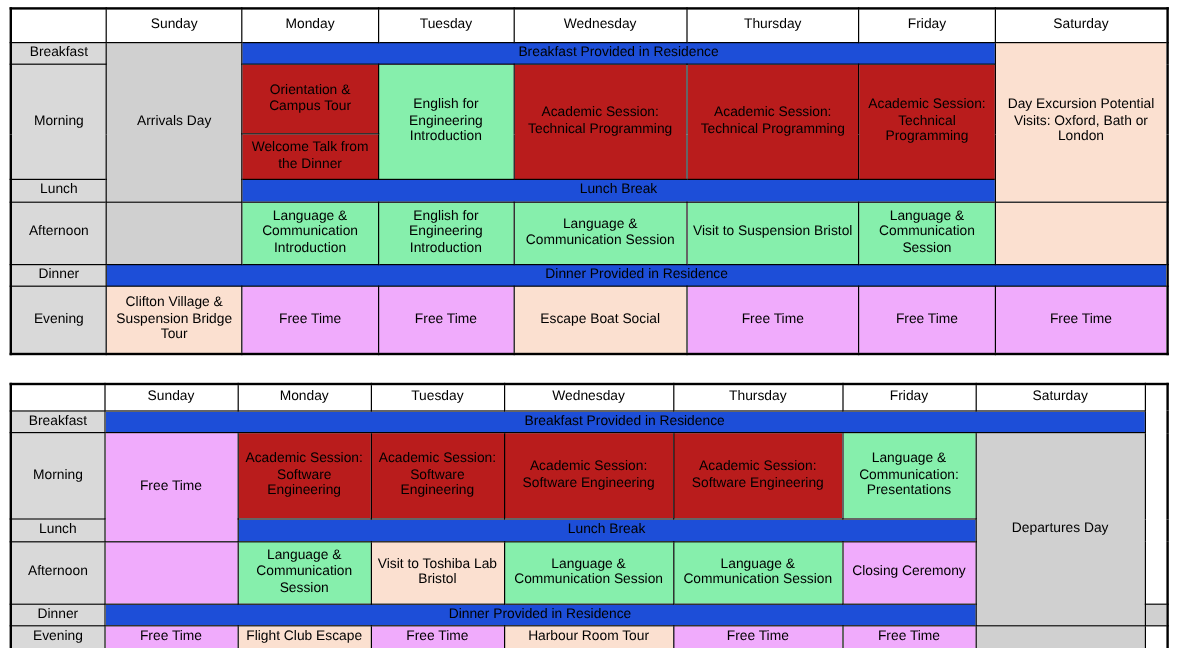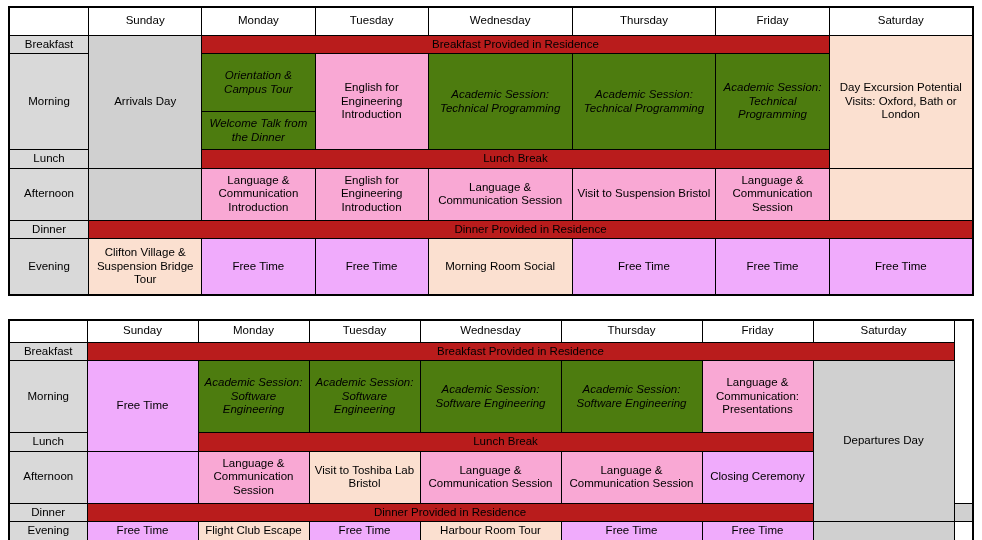--- a/index.html
+++ b/index.html
@@ -42,26 +42,26 @@
   .hdr-day {
     background: #ffffff;
     font-size: 12px;
   }
   .rowlabel {
     background: #d9d9d9;
     font-size: 11.5px;
   }
   .c-corner { background: #ffffff; }
   .meal {
-    background: #b91c1c;
+    background: #1d4ed8;
     font-size: 11.5px;
   }
   .blue  { background: #f0abfc; }
-  .purple{ background: #f9a8d4; margin-top: 17px; }
-  .green { background: #4d7c0f; font-style: italic; }
+  .purple{ background: #86efac; margin-top: 17px; }
+  .green { background: #b91c1c; }
   .peach { background: #fbe0d0; }
   .grey  { background: #d0d0d0; }
 </style>
 </head>
 <body>
 
 <div class="page">
 
   <table class="sched wk1">
     <colgroup>
@@ -126,21 +126,21 @@
       <tr style="height:18px">
         <td class="rowlabel">Dinner</td>
         <td class="meal" colspan="7">Dinner Provided in Residence</td>
       </tr>
 
       <tr style="height:56px">
         <td class="rowlabel">Evening</td>
         <td class="peach">Clifton Village &amp; Suspension Bridge Tour</td>
         <td class="blue">Free Time</td>
         <td class="blue">Free Time</td>
-        <td class="peach">Morning Room Social</td>
+        <td class="peach">Escape Boat Social</td>
         <td class="blue">Free Time</td>
         <td class="blue">Free Time</td>
         <td class="blue">Free Time</td>
       </tr>
     </tbody>
   </table>
 
   <table class="sched wk2">
     <colgroup>
       <col class="c-label">

